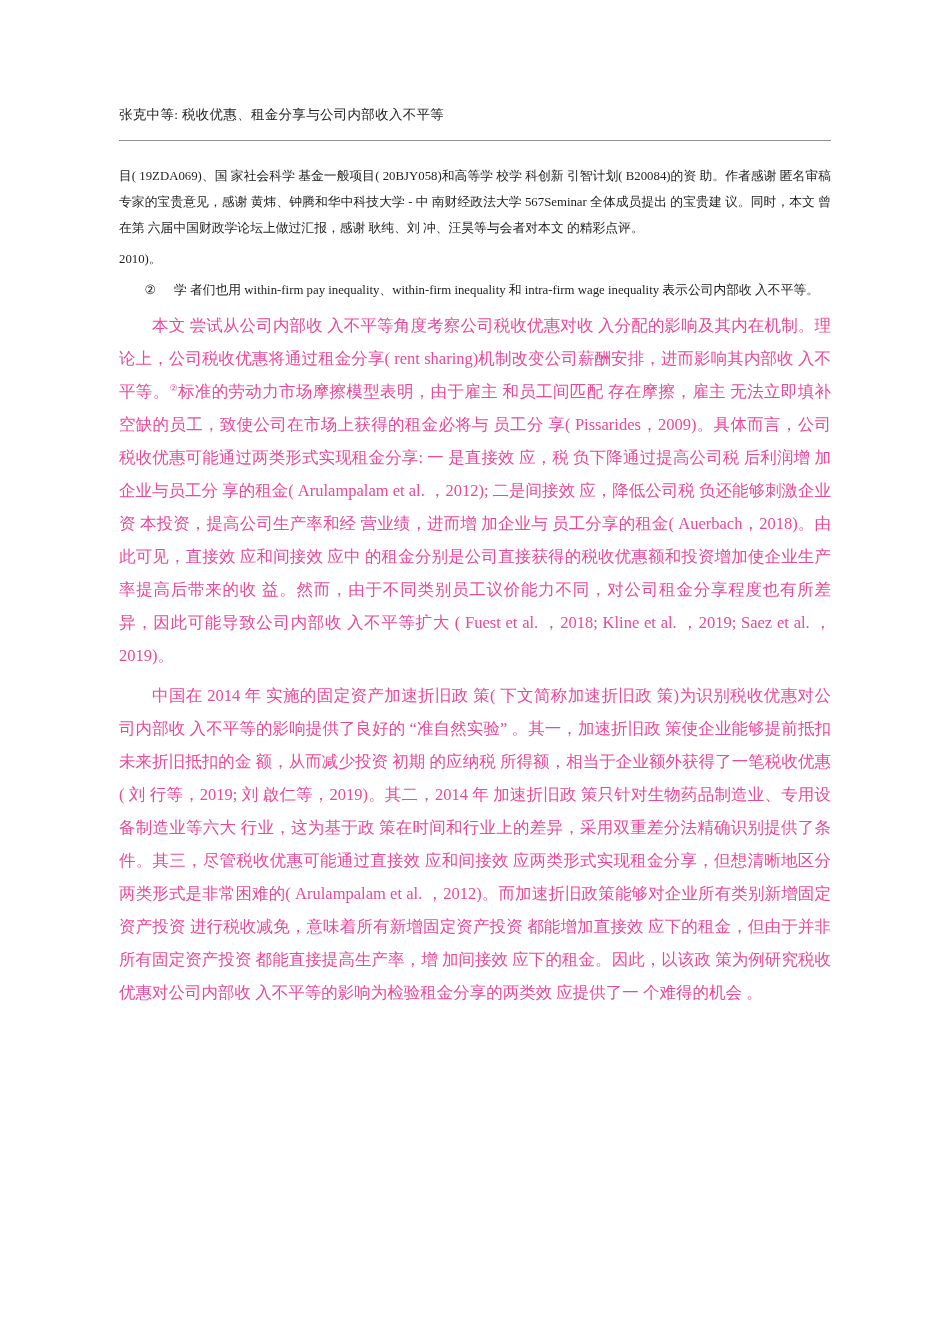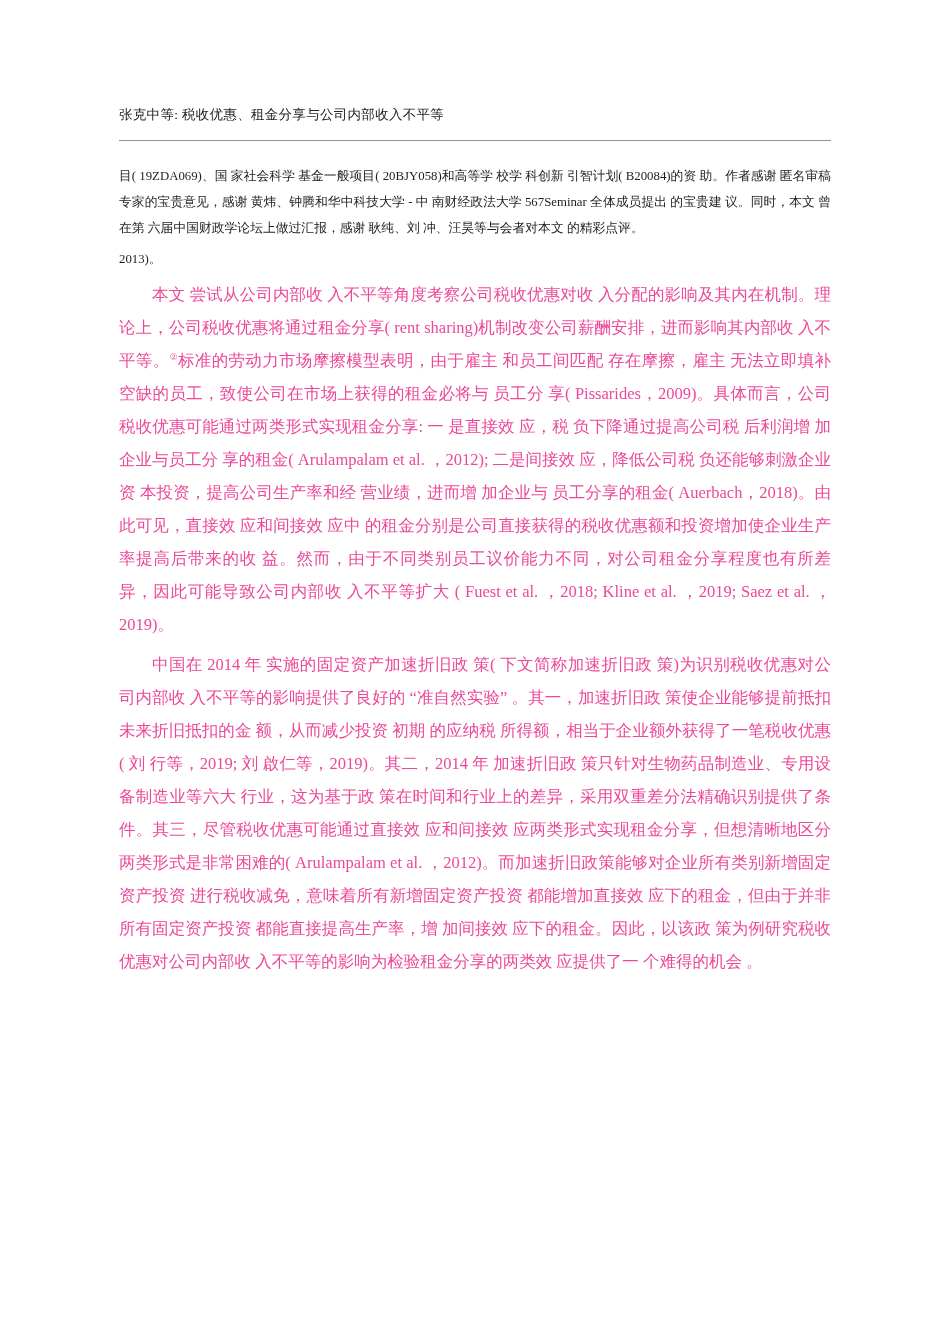--- a/index.html
+++ b/index.html
@@ -70,22 +70,25 @@
   <div class="content">
 
     <header>
       <div class="running-head">张克中等: 税收优惠、租金分享与公司内部收入不平等</div>
       <hr class="head-rule">
     </header>
 
     <section class="notes">
       <p>目( 19ZDA069)、国 家社会科学 基金一般项目( 20BJY058)和高等学 校学 科创新 引智计划( B20084)的资 助。作者感谢 匿名审稿专家的宝贵意见，感谢 黄炜、钟腾和华中科技大学 - 中 南财经政法大学 567Seminar 全体成员提出 的宝贵建 议。同时，本文 曾在第 六届中国财政学论坛上做过汇报，感谢 耿纯、刘 冲、汪昊等与会者对本文 的精彩点评。</p>
 
-      <p>2013)。</p>
+      <p>2010)。</p>
 
+      <p class="note-indent">
+        <span class="fn-marker">②</span><span>学 者们也用 within-firm pay inequality、within-firm inequality 和 intra-firm wage inequality 表示公司内部收 入不平等。</span>
+      </p>
 
     </section>
 
     <main class="body-text">
       <p>
         <span>本文 尝试从公司内部收 入不平等角度考察公司税收优惠对收 入分配的影响及其内在机制。理论上，公司税收优惠将通过租金分享( rent sharing)机制改变公司薪酬安排，进而影响其内部收 入不平等。</span><sup class="fn-ref">②</sup><span>标准的劳动力市场摩擦模型表明，由于雇主 和员工间匹配 存在摩擦，雇主 无法立即填补空缺的员工，致使公司在市场上获得的租金必将与 员工分 享( Pissarides，2009)。具体而言，公司税收优惠可能通过两类形式实现租金分享: 一 是直接效 应，税 负下降通过提高公司税 后利润增 加企业与员工分 享的租金( Arulampalam et al. ，2012); 二是间接效 应，降低公司税 负还能够刺激企业资 本投资，提高公司生产率和经 营业绩，进而增 加企业与 员工分享的租金( Auerbach，2018)。由此可见，直接效 应和间接效 应中 的租金分别是公司直接获得的税收优惠额和投资增加使企业生产率提高后带来的收 益。然而，由于不同类别员工议价能力不同，对公司租金分享程度也有所差异，因此可能导致公司内部收 入不平等扩大 ( Fuest et al. ，2018; Kline et al. ，2019; Saez et al. ，2019)。</span>
       </p>
       <p>中国在 2014 年 实施的固定资产加速折旧政 策( 下文简称加速折旧政 策)为识别税收优惠对公司内部收 入不平等的影响提供了良好的 “准自然实验” 。其一，加速折旧政 策使企业能够提前抵扣未来折旧抵扣的金 额，从而减少投资 初期 的应纳税 所得额，相当于企业额外获得了一笔税收优惠 ( 刘 行等，2019; 刘 啟仁等，2019)。其二，2014 年 加速折旧政 策只针对生物药品制造业、专用设 备制造业等六大 行业，这为基于政 策在时间和行业上的差异，采用双重差分法精确识别提供了条件。其三，尽管税收优惠可能通过直接效 应和间接效 应两类形式实现租金分享，但想清晰地区分 两类形式是非常困难的( Arulampalam et al. ，2012)。而加速折旧政策能够对企业所有类别新增固定资产投资 进行税收减免，意味着所有新增固定资产投资 都能增加直接效 应下的租金，但由于并非所有固定资产投资 都能直接提高生产率，增 加间接效 应下的租金。因此，以该政 策为例研究税收优惠对公司内部收 入不平等的影响为检验租金分享的两类效 应提供了一 个难得的机会 。</p>
     </main>
 

